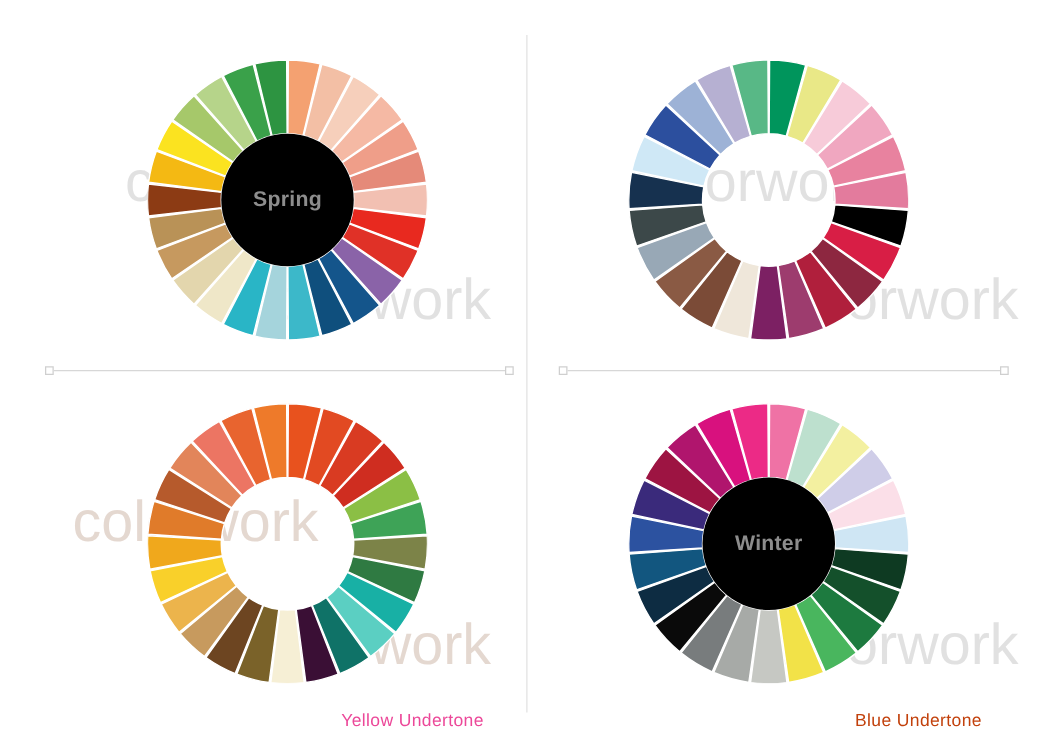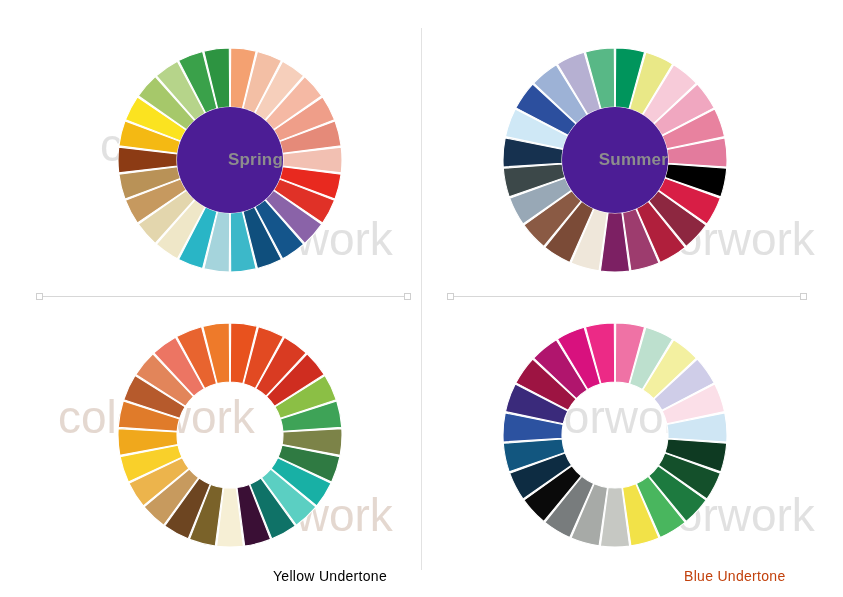--- a/index.html
+++ b/index.html
@@ -32,22 +32,22 @@
     position:absolute;
     width:224px;height:224px;
   }
   .wheel svg{display:block;width:224px;height:224px;}
   .hub{
     position:absolute;
     left:50%;top:50%;
     transform:translate(-50%,-50%);
     width:106px;height:106px;
     border-radius:50%;
-    background:#4c1d95;
-    display:flex;align-items:center;justify-content:flex-end;
+    background:#000000;
+    display:flex;align-items:center;justify-content:center;
   }
   .hub span{
     font-family:"Liberation Sans", sans-serif;
     font-size:17px;
     font-weight:600;
     color:#8d8d8d;
     letter-spacing:.2px;
   }
 
   
@@ -74,21 +74,21 @@
 
   
   .undertone{
     position:absolute;
     font-family:"Liberation Sans", sans-serif;
     font-size:14px;
     font-weight:400;
     letter-spacing:.3px;
     white-space:nowrap;
   }
-  #label-yellow{color:#000000;left:273px;top:568px;}
+  #label-yellow{color:#ec4899;left:273px;top:568px;}
   #label-blue{color:#c2410c;left:684px;top:568px;}
 </style>
 </head>
 <body>
 
 <div id="stage">
 
   <div class="wm" style="left:100px;top:118px;">colorwork</div>
   <div class="wm" style="left:196px;top:212px;">colorwork</div>
   <div class="wm" style="left:505px;top:118px;">colorwork</div>
@@ -151,23 +151,20 @@
         <path d="M 40.788754631214886 198.44627541442534 A 112 112 0 0 1 20.895623563514278 177.14593305893396 L 68.888107579163 142.8279861796741 A 53 53 0 0 0 78.30182138798561 152.9076124728977 Z" fill="#8a5a44" stroke="#ffffff" stroke-width="1.1"></path>
         <path d="M 20.106534795468065 176.02804895281037 A 112 112 0 0 1 6.697858582954353 150.15047854201202 L 62.16952236514804 130.05335145291642 A 53 53 0 0 0 68.51469950142686 142.2989874508835 Z" fill="#98a8b6" stroke="#ffffff" stroke-width="1.1"></path>
         <path d="M 6.239632889310627 148.8611550091992 A 112 112 0 0 1 0.30987170605388314 120.32557755845545 L 59.146635718043356 115.93978223748339 A 53 53 0 0 0 61.95268342083449 129.44322513828178 Z" fill="#3c4849" stroke="#ffffff" stroke-width="1.1"></path>
         <path d="M 0.21649359026704929 118.96043782711926 A 112 112 0 0 1 2.2054306963770642 89.88320657437119 L 60.04364131167843 101.53401739680065 A 53 53 0 0 0 59.10244785967994 115.29377861461893 Z" fill="#16314f" stroke="#ffffff" stroke-width="1.1"></path>
         <path d="M 2.483825586118641 88.54349681328618 A 112 112 0 0 1 12.24395061521696 61.08113698106832 L 64.79401234470089 87.90446660711268 A 53 53 0 0 0 60.175381750574 100.90004759914436 Z" fill="#cfe8f6" stroke="#ffffff" stroke-width="1.1"></path>
         <path d="M 12.873471235086697 59.866217334449864 A 112 112 0 0 1 29.680920363366255 36.05548651958095 L 73.04543552909297 76.06197129944456 A 53 53 0 0 0 65.09191049517494 87.32954927433788 Z" fill="#2c4f9e" stroke="#ffffff" stroke-width="1.1"></path>
         <path d="M 30.614878048853612 35.05546201973118 A 112 112 0 0 1 53.22311966343332 16.66229319990478 L 84.18594055501755 66.88483517495494 A 53 53 0 0 0 73.48739764811822 75.58874542005137 Z" fill="#9db2d6" stroke="#ffffff" stroke-width="1.1"></path>
         <path d="M 54.392247045577825 15.951331089169884 A 112 112 0 0 1 81.12453129172776 4.339861452603998 L 97.38928712912117 61.05368443739296 A 53 53 0 0 0 84.73918833406807 66.54839774755361 Z" fill="#b6b0d2" stroke="#ffffff" stroke-width="1.1"></path>
         <path d="M 82.44211954099754 3.970690538301966 A 112 112 0 0 1 111.31583518824395 0.0020896690016058983 L 111.676243437294 59.00098886122397 A 53 53 0 0 0 98.0127887113649 60.87898748687504 Z" fill="#58b886" stroke="#ffffff" stroke-width="1.1"></path>
       </svg>
-    <div class="hub">
-      <span>Summer</span>
-    </div>
   </div>
 
   <div class="wheel" id="wheel-autumn" style="left:118px;top:323px;">
     <svg viewBox="0 0 224 224">
         <path d="M 112.68416481175599 0.0020896690016058983 A 112 112 0 0 1 139.19007716681193 3.350565101962843 L 124.86673294500922 60.585535271464565 A 53 53 0 0 0 112.32375656270597 59.00098886122397 Z" fill="#e8521e" stroke="#ffffff" stroke-width="1.1"></path>
         <path d="M 140.5154181990191 3.6908548416383695 A 112 112 0 0 1 165.3558665988802 13.525884114237925 L 137.2487583012558 65.4006415897733 A 53 53 0 0 0 125.49390325489296 60.746565237561015 Z" fill="#e24a22" stroke="#ffffff" stroke-width="1.1"></path>
         <path d="M 166.55494298846565 14.185081937747029 A 112 112 0 0 1 188.16911070338995 29.888693990079986 L 148.04431131499703 73.14375697744856 A 53 53 0 0 0 137.81617837847034 65.71258341696958 Z" fill="#d93b22" stroke="#ffffff" stroke-width="1.1"></path>
         <path d="M 189.1665800709015 30.825380073811587 A 112 112 0 0 1 206.19636945201194 51.41085920678468 L 156.5750676871128 83.32835301749633 A 53 53 0 0 0 148.5163280692659 73.58701021350012 Z" fill="#cf2d20" stroke="#ffffff" stroke-width="1.1"></path>
         <path d="M 206.9295571286532 52.56617811920749 A 112 112 0 0 1 218.3049238779504 76.74006297079964 L 162.3050086208158 95.31449408439626 A 53 53 0 0 0 156.9220225698091 83.87506643141069 Z" fill="#8bbf45" stroke="#ffffff" stroke-width="1.1"></path>
         <path d="M 218.72776098552225 78.04142177568036 A 112 112 0 0 1 223.7339489744754 104.28477825533662 L 164.87410085399281 108.3490468529718 A 53 53 0 0 0 162.50510118064892 95.93031566170589 Z" fill="#3ea357" stroke="#ffffff" stroke-width="1.1"></path>
@@ -212,20 +209,23 @@
         <path d="M 40.788754631214886 198.44627541442534 A 112 112 0 0 1 20.895623563514278 177.14593305893396 L 68.888107579163 142.8279861796741 A 53 53 0 0 0 78.30182138798561 152.9076124728977 Z" fill="#0a0a0a" stroke="#ffffff" stroke-width="1.1"></path>
         <path d="M 20.106534795468065 176.02804895281037 A 112 112 0 0 1 6.697858582954353 150.15047854201202 L 62.16952236514804 130.05335145291642 A 53 53 0 0 0 68.51469950142686 142.2989874508835 Z" fill="#0d2c42" stroke="#ffffff" stroke-width="1.1"></path>
         <path d="M 6.239632889310627 148.8611550091992 A 112 112 0 0 1 0.30987170605388314 120.32557755845545 L 59.146635718043356 115.93978223748339 A 53 53 0 0 0 61.95268342083449 129.44322513828178 Z" fill="#12567f" stroke="#ffffff" stroke-width="1.1"></path>
         <path d="M 0.21649359026704929 118.96043782711926 A 112 112 0 0 1 2.2054306963770642 89.88320657437119 L 60.04364131167843 101.53401739680065 A 53 53 0 0 0 59.10244785967994 115.29377861461893 Z" fill="#2c52a0" stroke="#ffffff" stroke-width="1.1"></path>
         <path d="M 2.483825586118641 88.54349681328618 A 112 112 0 0 1 12.24395061521696 61.08113698106832 L 64.79401234470089 87.90446660711268 A 53 53 0 0 0 60.175381750574 100.90004759914436 Z" fill="#3a2a7b" stroke="#ffffff" stroke-width="1.1"></path>
         <path d="M 12.873471235086697 59.866217334449864 A 112 112 0 0 1 29.680920363366255 36.05548651958095 L 73.04543552909297 76.06197129944456 A 53 53 0 0 0 65.09191049517494 87.32954927433788 Z" fill="#9d1442" stroke="#ffffff" stroke-width="1.1"></path>
         <path d="M 30.614878048853612 35.05546201973118 A 112 112 0 0 1 53.22311966343332 16.66229319990478 L 84.18594055501755 66.88483517495494 A 53 53 0 0 0 73.48739764811822 75.58874542005137 Z" fill="#b0156d" stroke="#ffffff" stroke-width="1.1"></path>
         <path d="M 54.392247045577825 15.951331089169884 A 112 112 0 0 1 81.12453129172776 4.339861452603998 L 97.38928712912117 61.05368443739296 A 53 53 0 0 0 84.73918833406807 66.54839774755361 Z" fill="#d8117e" stroke="#ffffff" stroke-width="1.1"></path>
         <path d="M 82.44211954099754 3.970690538301966 A 112 112 0 0 1 111.31583518824395 0.0020896690016058983 L 111.676243437294 59.00098886122397 A 53 53 0 0 0 98.0127887113649 60.87898748687504 Z" fill="#ec2a86" stroke="#ffffff" stroke-width="1.1"></path>
       </svg>
+    <div class="hub">
+      <span>Winter</span>
+    </div>
   </div>
 
   <div class="vdiv"></div>
 
   <div class="sliderline" style="left:36px;top:292px;width:375px;">
     <div class="cap"></div>
     <div class="track"></div>
     <div class="cap"></div>
   </div>
 

